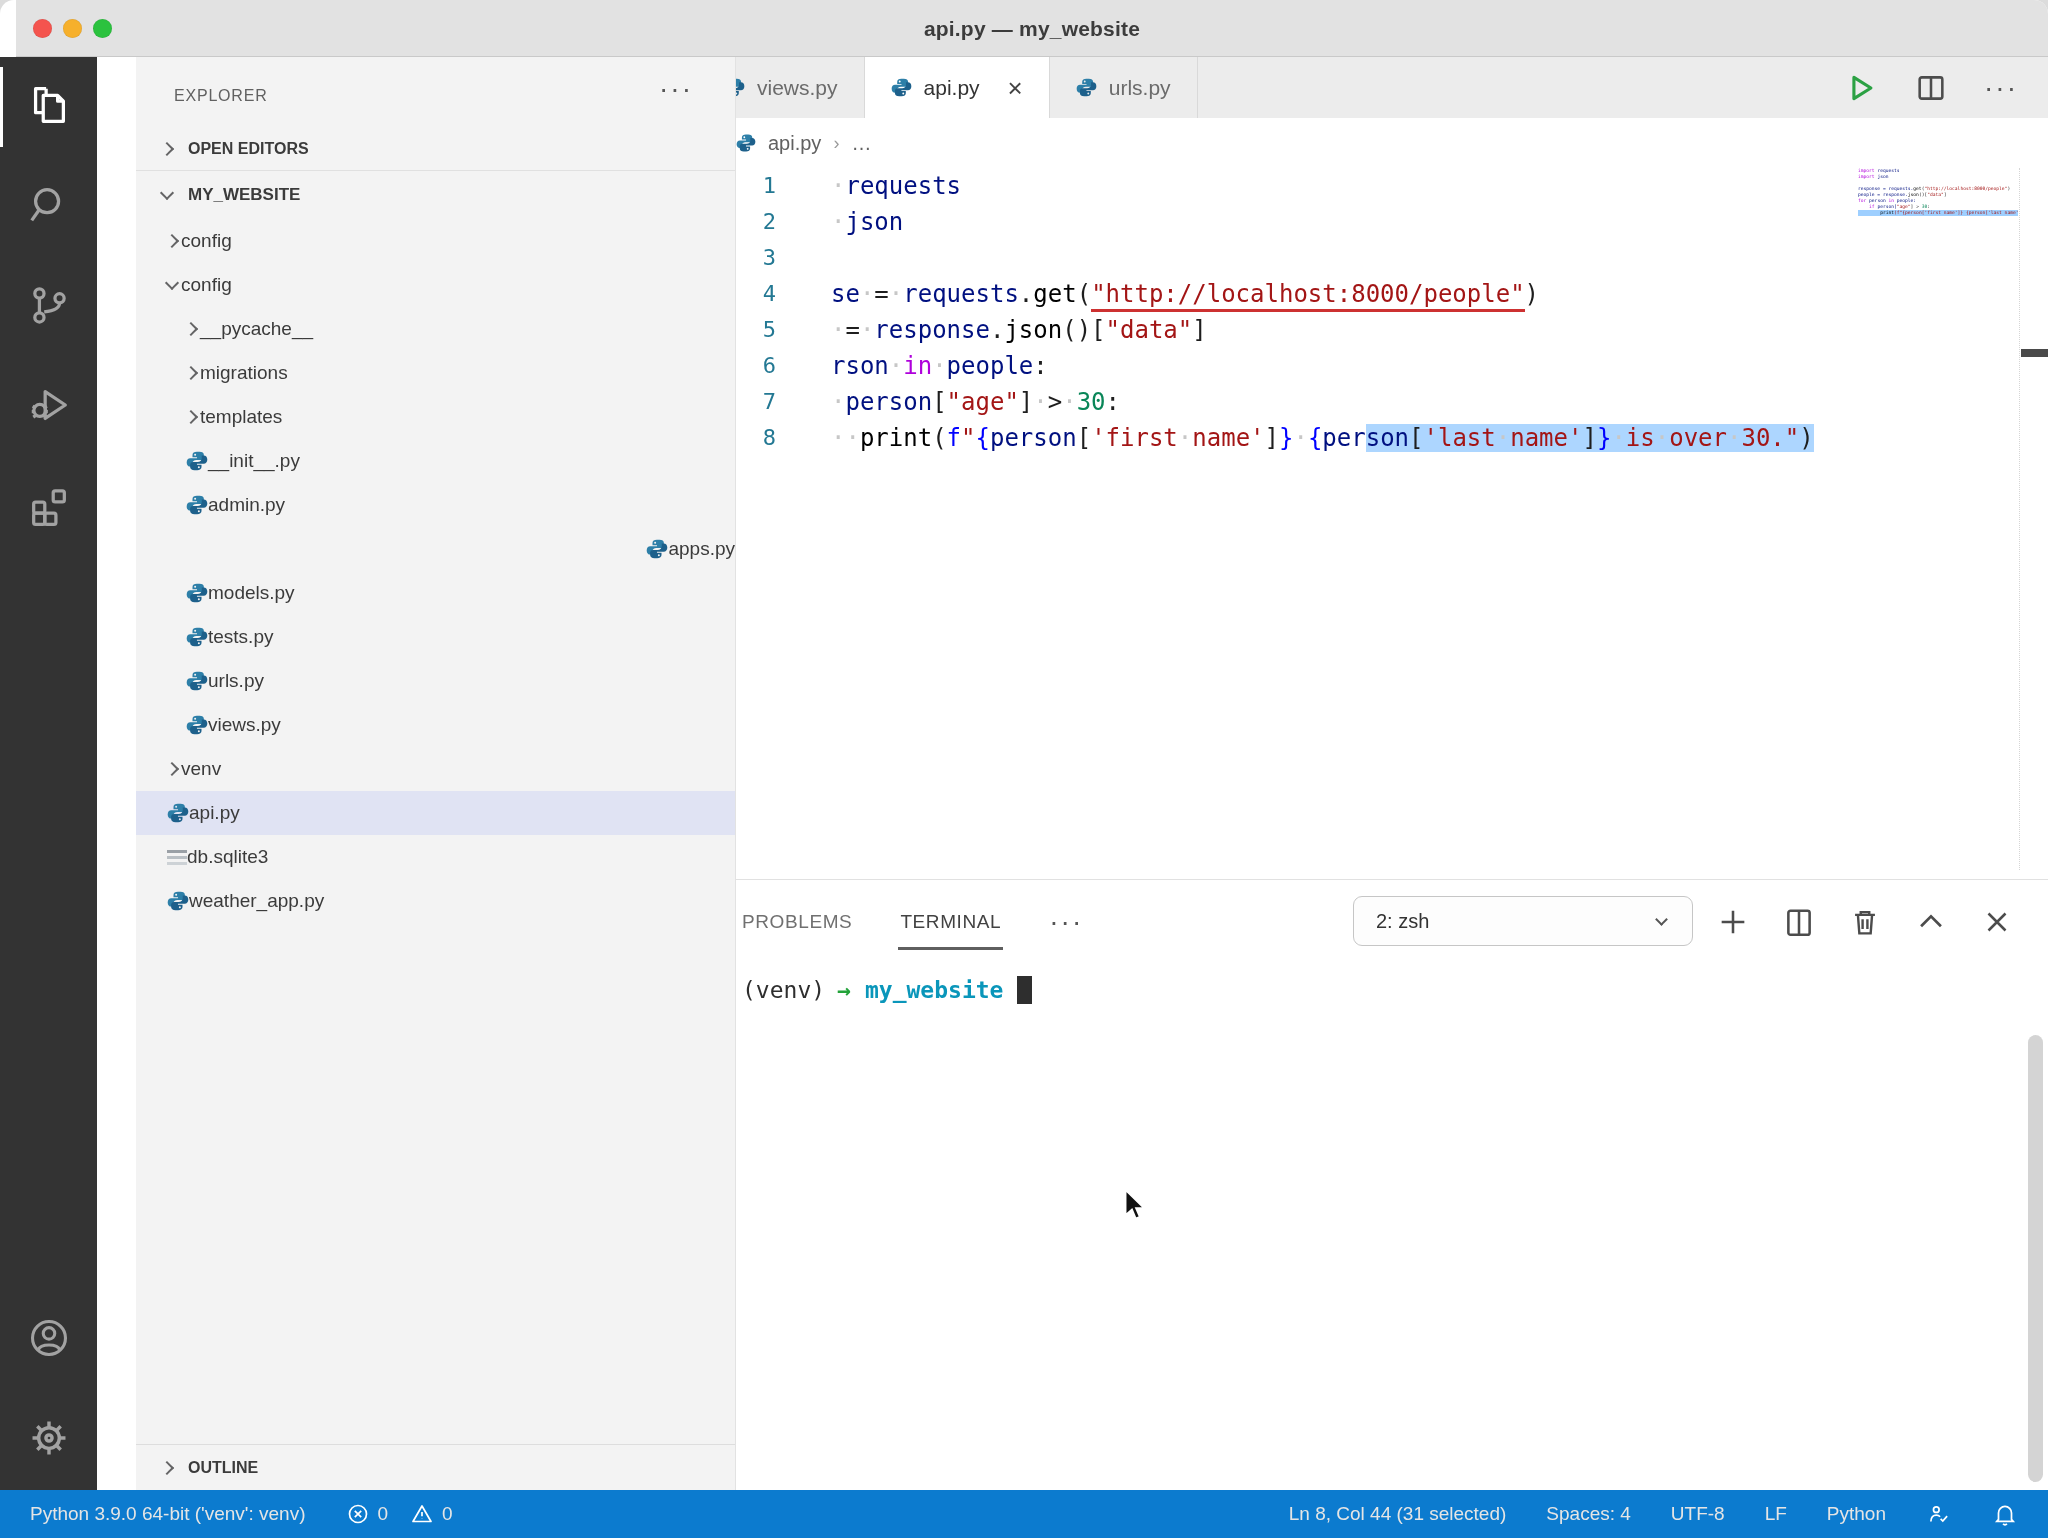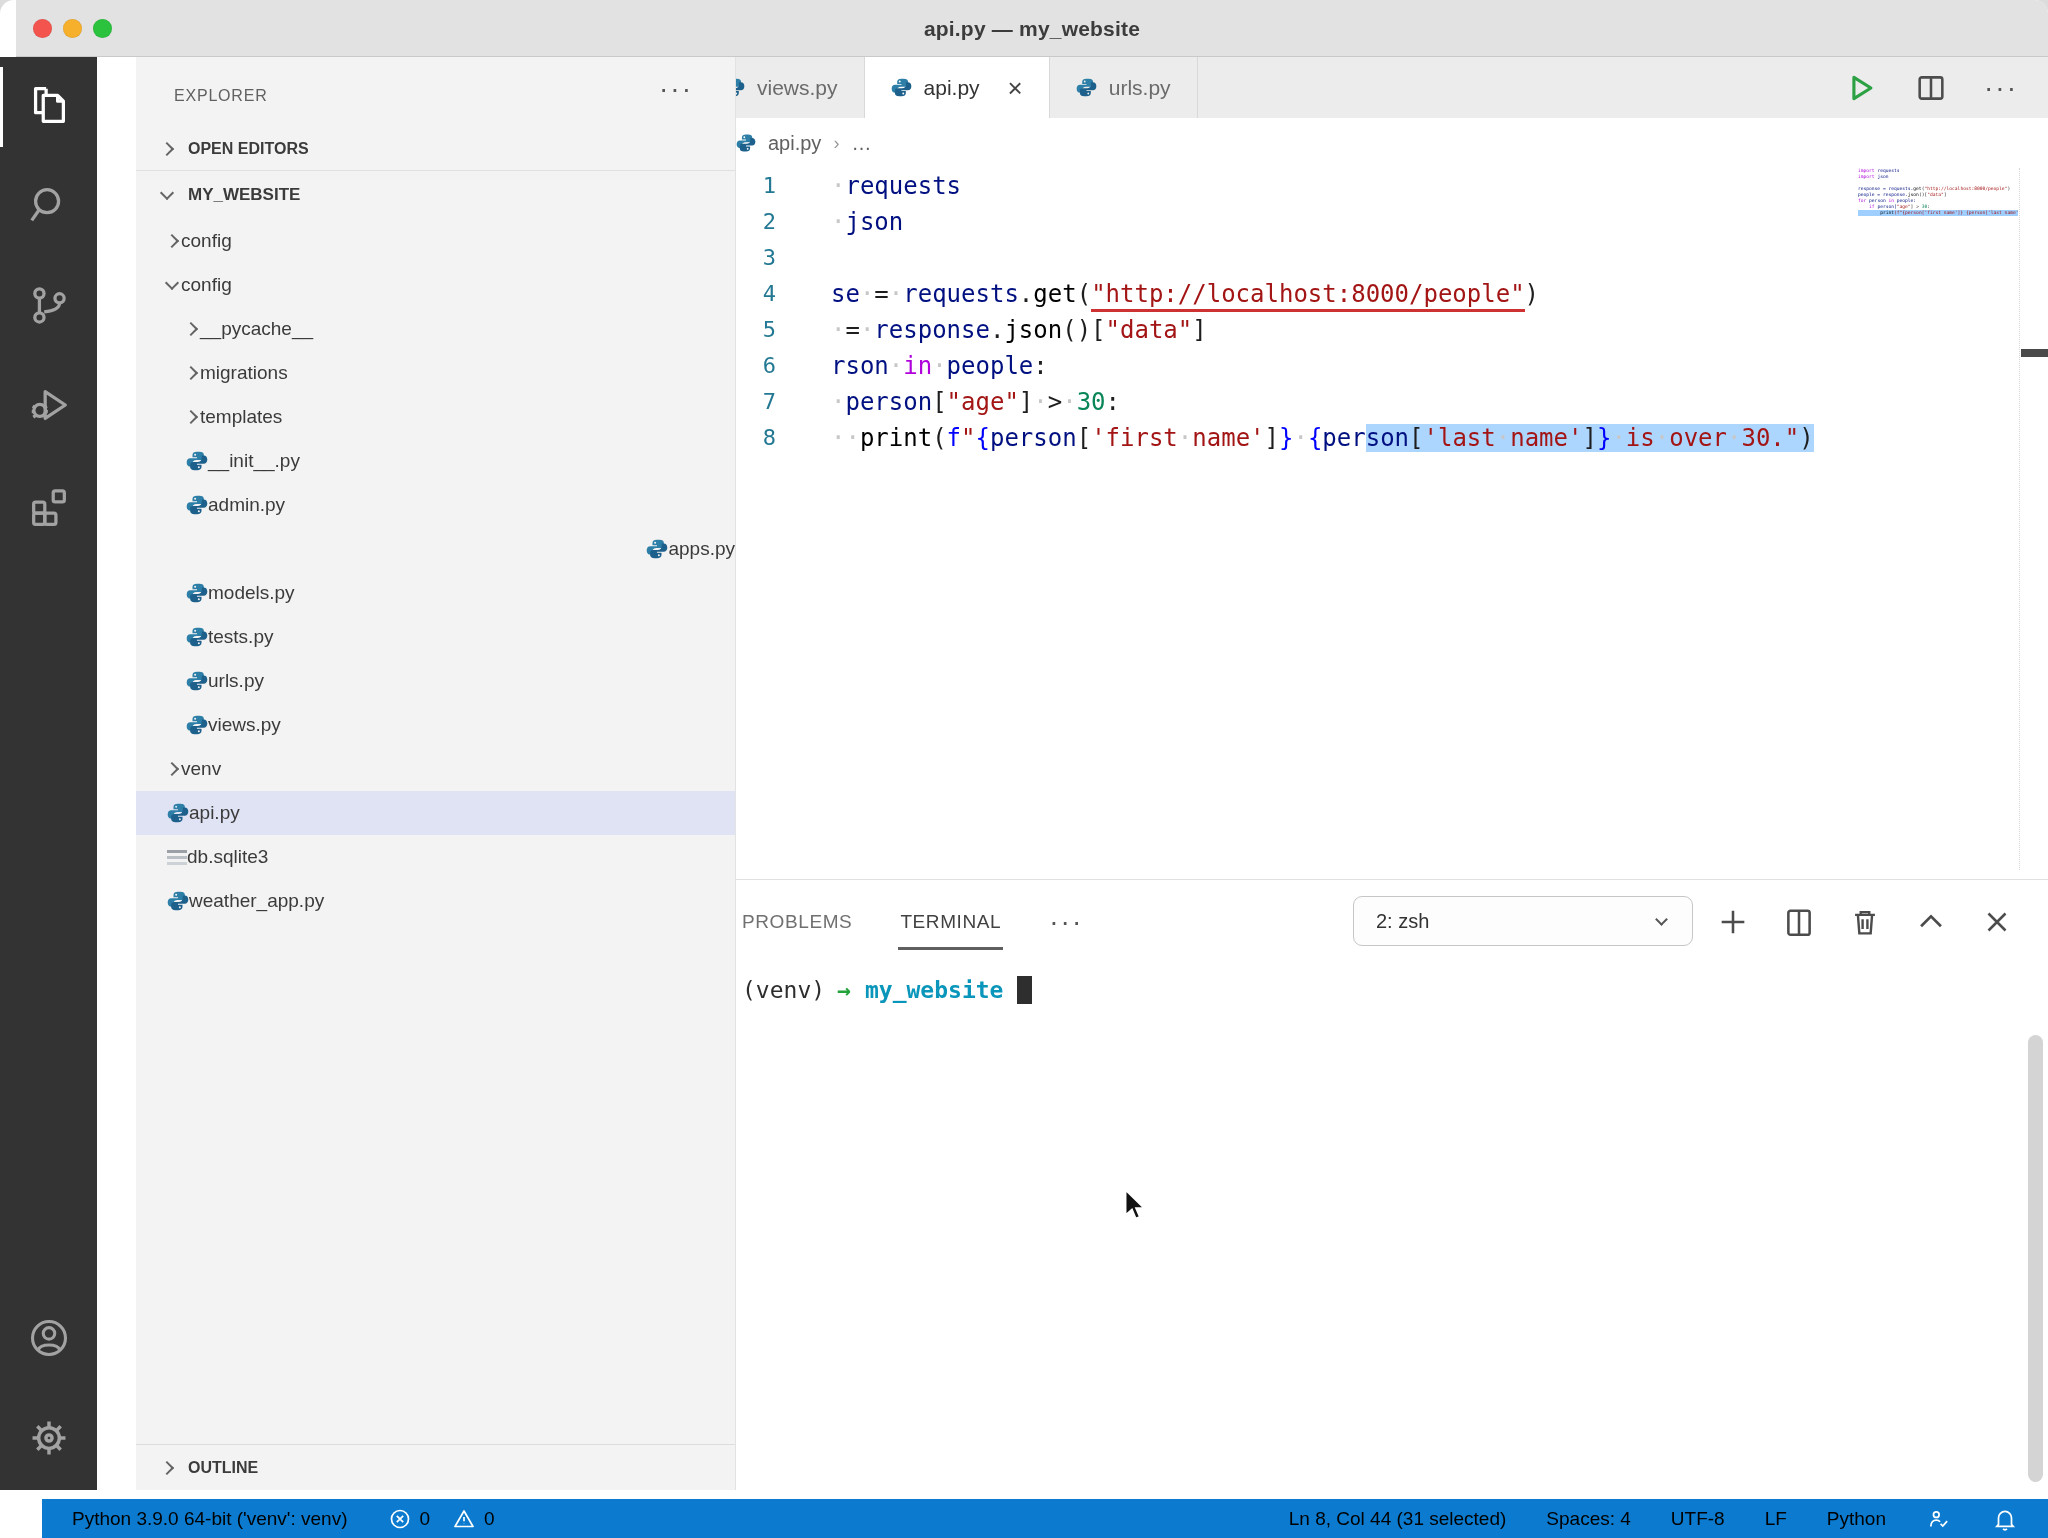--- a/index.html
+++ b/index.html
@@ -81,21 +81,21 @@
   .shell-select .chev { border-color:#555; width:9px; height:9px; margin-top:-3px; }
   .panel-actions { position:absolute; right:34px; top:0; height:84px; display:flex; align-items:center; gap:32px; color:#424242; }
   .panel-actions svg { display:block; }
   .terminal-line { position:absolute; left:44px; top:96px; font-family:"DejaVu Sans Mono", monospace; font-size:23px; color:#2e2e2e; display:flex; align-items:center; }
   .t-arrow { color:#23a33a; font-weight:bold; margin:0 14px 0 12px; }
   .t-dir { color:#0a96ba; font-weight:bold; }
   .t-cursor { display:inline-block; width:15px; height:28px; background:#2e2e2e; margin-left:14px; }
   .panel-scrollbar { position:absolute; right:5px; top:155px; bottom:8px; width:15px; background:#c9c9c9; border-radius:8px; opacity:.8; cursor:pointer; }
 
   
-  .statusbar { position:absolute; left:0; right:0; bottom:0; height:39px; background:#0c7bcf; color:#000000; display:flex; align-items:center; font-size:19px; padding:0 30px; z-index:30;margin-left:42px; }
+  .statusbar { position:absolute; left:0; right:0; bottom:0; height:48px; background:#0c7bcf; color:#e5e5e5; display:flex; align-items:center; font-size:19px; padding:0 30px; z-index:30; }
   .sb-item { display:flex; align-items:center; gap:8px; cursor:pointer; white-space:nowrap; }
   .sb-gap { margin-left:40px; }
   .sb-spacer { flex:1; }
   .statusbar svg { display:block; }
 
   
   .mouse { position:absolute; left:1118px; top:1186px; z-index:50; pointer-events:none; }
 </style>
 </head>
 <body>

